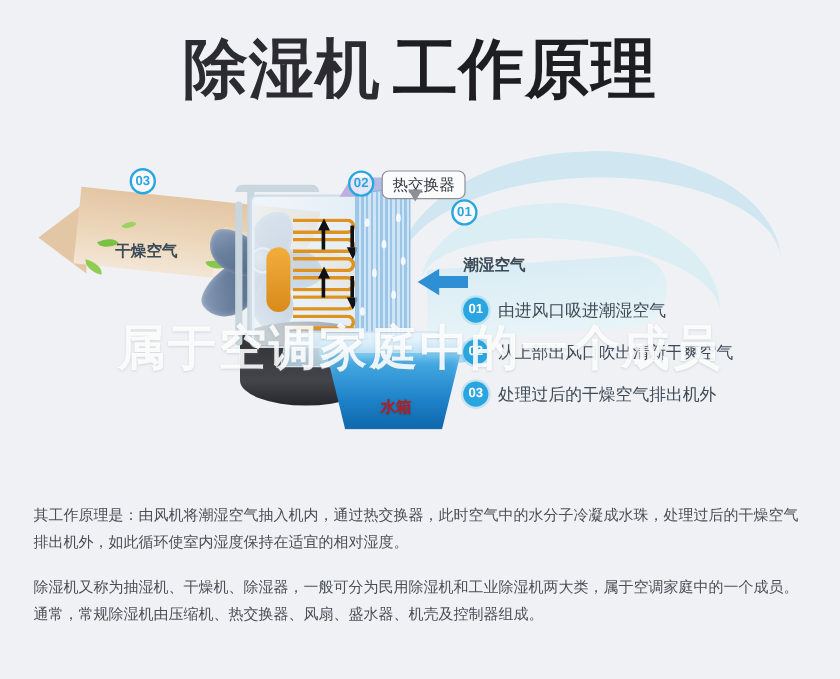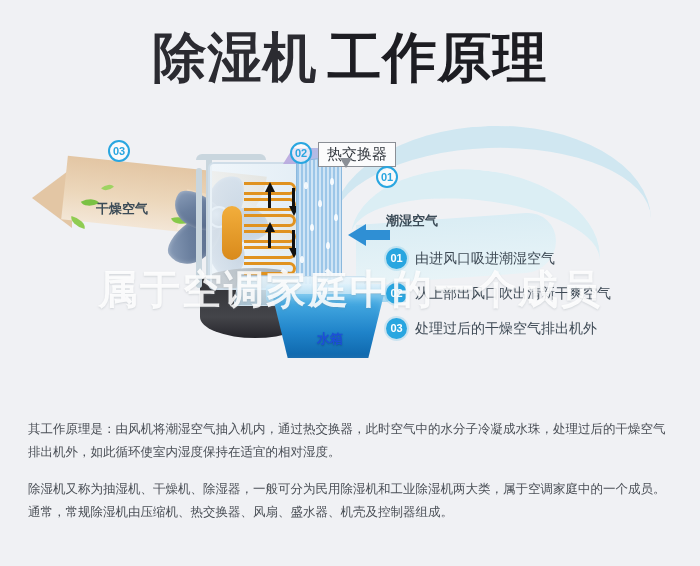--- a/index.html
+++ b/index.html
@@ -181,21 +181,21 @@
     clip-path: polygon(0% 0%, 100% 0%, 86% 100%, 14% 100%);
     box-shadow: inset 0 4px 8px rgba(255,255,255,.35);
   }
   .tank-lip {
     position: absolute; left: 266px; top: 166px; width: 124px; height: 18px;
     background: linear-gradient(180deg,#dff1fb,#9fd4ef);
     border-radius: 4px; opacity: .95;
   }
   .tank-label {
     position: absolute; left: 300px; top: 212px; width: 60px;
-    color: #1d4ed8; font-size: 13px; font-weight: bold; text-align: center;
+    color: #b91c1c; font-size: 13px; font-weight: bold; text-align: center;
     text-shadow: 0 1px 2px rgba(0,0,0,.25);
   }
   .tray {
     position: absolute; left: 236px; top: 158px; width: 128px; height: 30px;
     background: linear-gradient(180deg,rgba(232,245,252,.9),rgba(198,228,245,.8));
     border: 1px solid #cfe3f0; border-radius: 3px;
     transform: skewX(-10deg);
   }
 
   
@@ -204,21 +204,21 @@
     border: 2px solid #29a6e0; color: #29a6e0;
     font-size: 11px; font-weight: bold; line-height: 19px; text-align: center;
     background: rgba(255,255,255,.65);
   }
   .diag-label {
     position: absolute; font-size: 13px; color: #3b4b57; font-weight: bold;
     white-space: nowrap;
   }
   .callout {
     position: absolute; padding: 2px 8px; border: 1.5px solid #8b8f96;
-    border-radius: 0; background: #fbfbfc; font-size: 15px; color: #33383f;
+    border-radius: 6px; background: #fbfbfc; font-size: 13px; color: #33383f;
     white-space: nowrap;
   }
   .callout-tail {
     position: absolute; left: 340px; top: 40px; width: 0; height: 0;
     border-left: 6px solid transparent; border-right: 6px solid transparent;
     border-top: 10px solid #8b8f96;
   }
 
   
   .steps { position: absolute; left: 386px; top: 248px; width: 300px; }

